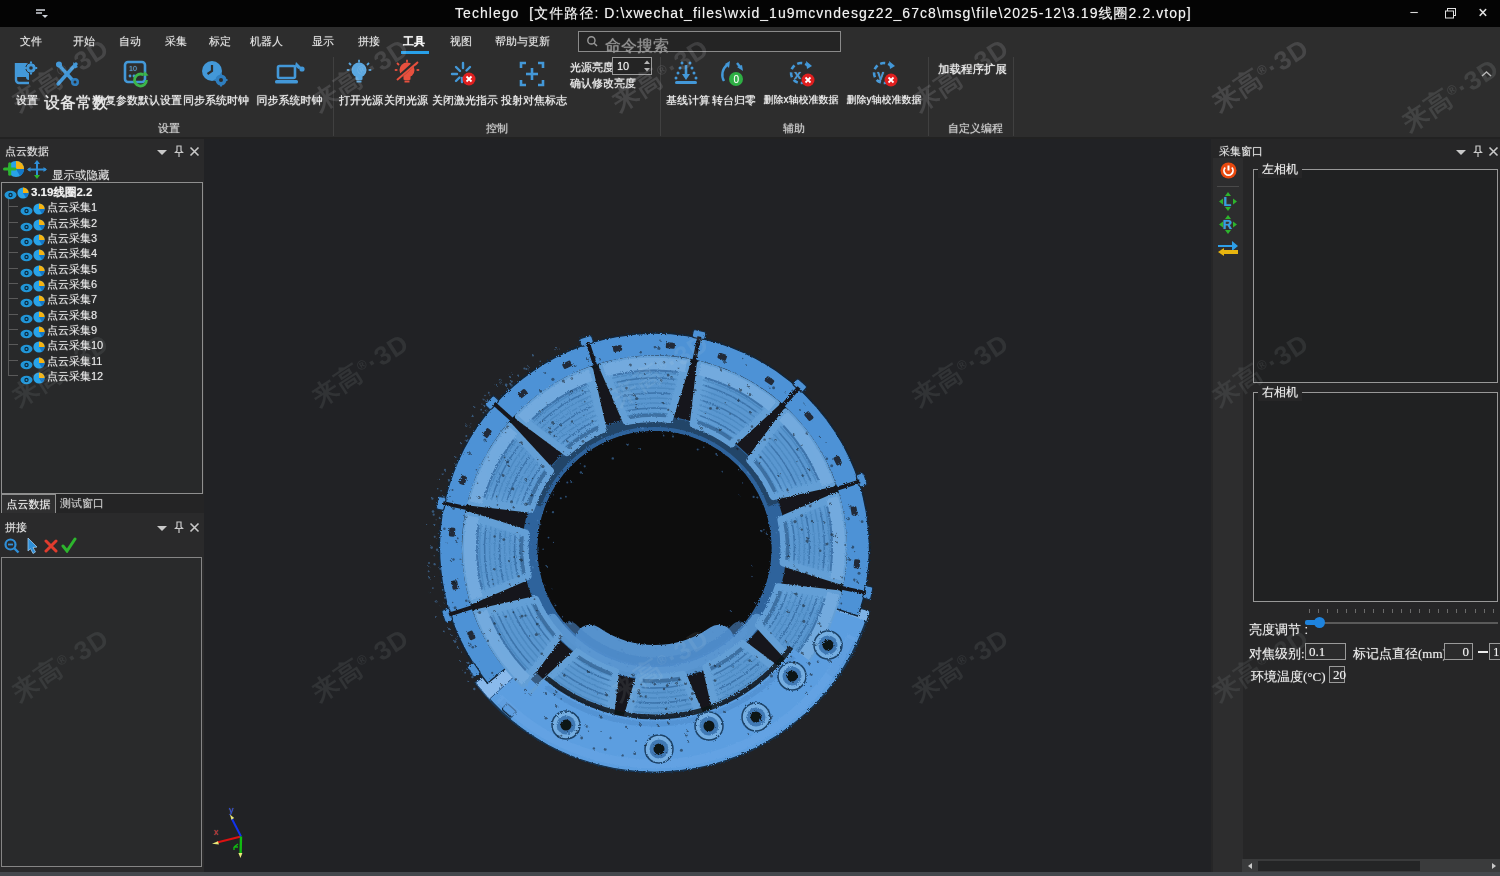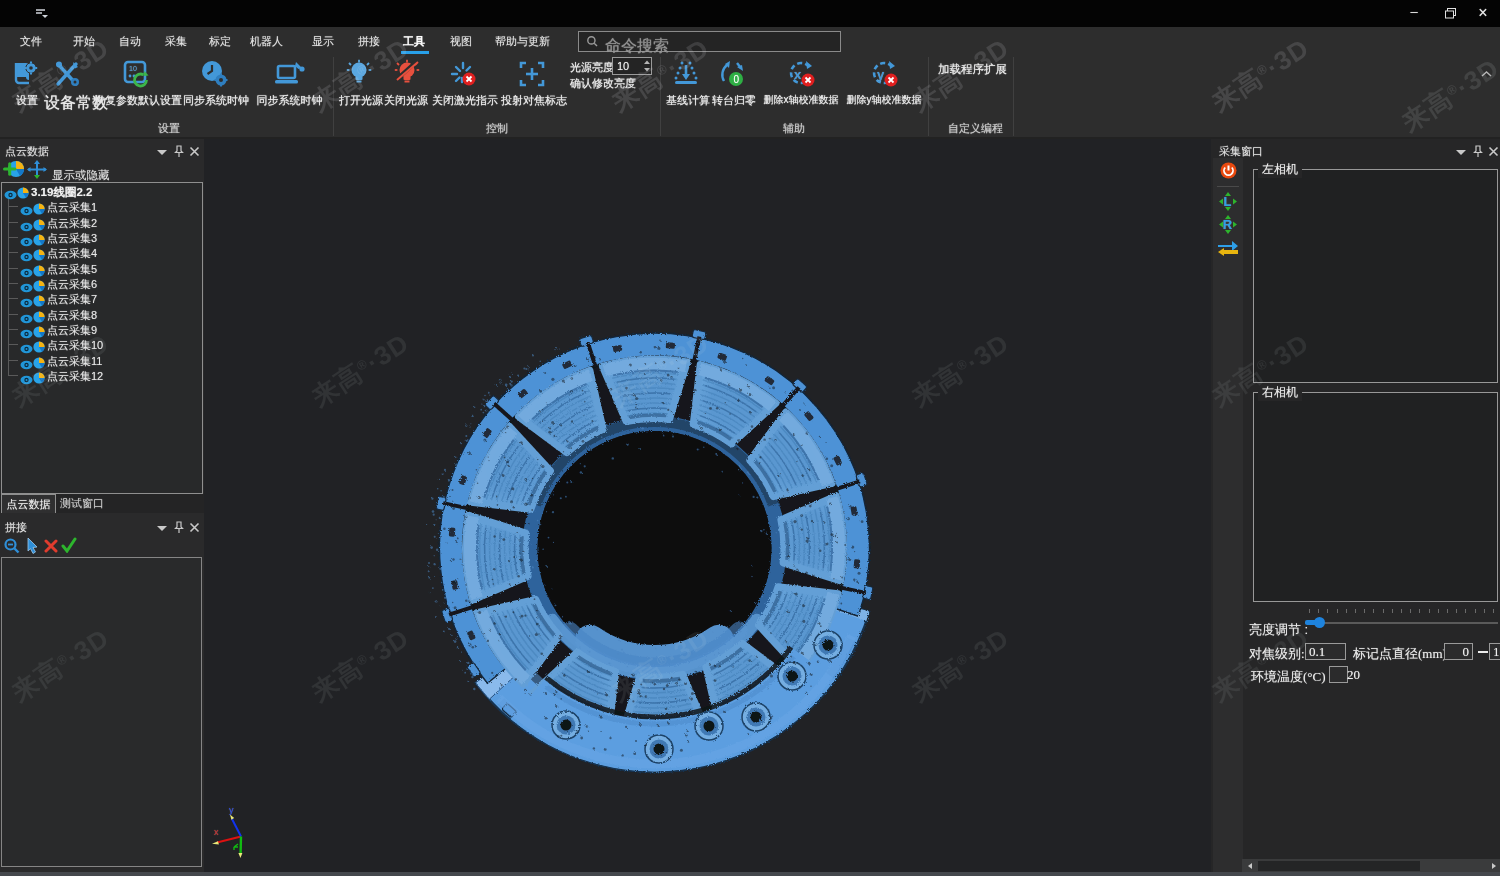--- a/index.html
+++ b/index.html
@@ -11,20 +11,21 @@
 .glbl{color:#c6c6c6;font-size:11px;white-space:nowrap;text-shadow:0 0 1px #c6c6c6}
 .inp{background:#2b2b2c;border:1px solid #9a9a9a;color:#f0f0f0}
 </style></head><body>
 <div id="win">
 
 <div class="abs" style="left:0;top:0;width:1500px;height:27px;background:#040404"></div>
 <svg class="abs" style="left:34px;top:7px" width="16" height="14" viewBox="0 0 16 14">
       <path d="M2 3h9M2 6h6" stroke="#cfd4da" stroke-width="1.5"></path>
       <path d="M8 8l3 3 3-3z" fill="#cfd4da"></path>
     </svg>
+<div class="abs" style="left:455px;top:5px;color:#f2f2f2;font-size:14px;letter-spacing:1.05px;white-space:nowrap">Techlego&nbsp; [文件路径: D:\xwechat_files\wxid_1u9mcvndesgz22_67c8\msg\file\2025-12\3.19线圈2.2.vtop]</div>
 <div class="abs" style="left:1406px;top:0;width:16px;height:27px;color:#e8e8e8;font-size:13px;text-align:center;line-height:24px">–</div>
 <svg class="abs" style="left:1445px;top:8px" width="12" height="11" viewBox="0 0 12 11">
       <rect x="2.5" y="0.5" width="8" height="7" fill="none" stroke="#e0e0e0"></rect>
       <rect x="0.5" y="3" width="8" height="7" fill="#040404" stroke="#e0e0e0"></rect>
     </svg>
 <div class="abs" style="left:1475px;top:0;width:16px;height:27px;color:#e8e8e8;font-size:16px;text-align:center;line-height:25px">×</div>
 <div class="abs" style="left:0;top:27px;width:1500px;height:28px;background:#2d2d2d"></div>
     <div class="abs" style="left:20px;top:34px;font-size:11px;color:#e2e2e2;white-space:nowrap">文件</div>
     <div class="abs" style="left:73px;top:34px;font-size:11px;color:#e2e2e2;white-space:nowrap">开始</div>
     <div class="abs" style="left:119px;top:34px;font-size:11px;color:#e2e2e2;white-space:nowrap">自动</div>
@@ -1420,21 +1421,21 @@
 <div class="abs" style="left:1305px;top:622px;width:193px;height:2px;background:#5a5a5a"></div>
 <div class="abs" style="left:1305px;top:620px;width:12px;height:5px;background:#1e83dd;border-radius:2px"></div>
 <div class="abs" style="left:1314px;top:617px;width:11px;height:11px;background:#1e83dd;border-radius:50%"></div>
     <div class="abs" style="left:1249px;top:645px;color:#ececec;font-size:13px">对焦级别<span class="serif">:</span></div>
 <div class="abs inp serif" style="left:1305px;top:643px;width:41px;height:17px;font-size:13px;line-height:15px;padding-left:3px">0.1</div>
 <div class="abs" style="left:1353px;top:645px;color:#ececec;font-size:13px;background:#262627">标记点直径<span class="serif">(mm) :</span></div>
 <div class="abs inp serif" style="left:1444px;top:643px;width:29px;height:17px;font-size:13px;line-height:15px;text-align:right;padding-right:3px">0</div>
 <div class="abs" style="left:1478px;top:651px;width:10px;height:2px;background:#ececec"></div>
 <div class="abs inp serif" style="left:1489px;top:643px;width:28px;height:17px;font-size:13px;line-height:15px;padding-left:3px">10</div>
     <div class="abs" style="left:1251px;top:668px;color:#ececec;font-size:13px">环境温度<span class="serif">(°C) :</span></div>
-<div class="abs inp serif" style="left:1329px;top:666px;width:16px;height:17px;font-size:13px;line-height:15px;padding-left:17px">20</div>
+<div class="abs inp serif" style="left:1329px;top:666px;width:16px;height:17px;font-size:13px;line-height:15px;padding-left:3px">20</div>
     <div class="abs" style="left:1242px;top:859px;width:258px;height:14px;background:#3a3b3c"></div>
 <svg class="abs" style="left:1246px;top:862px" width="8" height="8" viewBox="0 0 8 8">
       <path d="M6 1L2 4l4 3z" fill="#c9c9c9"></path>
     </svg>
 <div class="abs" style="left:1258px;top:861px;width:162px;height:10px;background:#242526"></div>
 <svg class="abs" style="left:1490px;top:862px" width="8" height="8" viewBox="0 0 8 8">
       <path d="M2 1l4 3-4 3z" fill="#c9c9c9"></path>
     </svg>
     <div class="abs" style="left:0;top:0;width:1500px;height:876px;pointer-events:none;overflow:hidden;text-shadow:none">
       <div style="position:absolute;left:5px;top:55px;width:120px;transform:rotate(-33deg);color:rgba(225,228,232,0.14);font-size:26px;white-space:nowrap;font-weight:bold;letter-spacing:1px">来高<span style="font-size:13px;vertical-align:8px">®</span>·3D</div>

